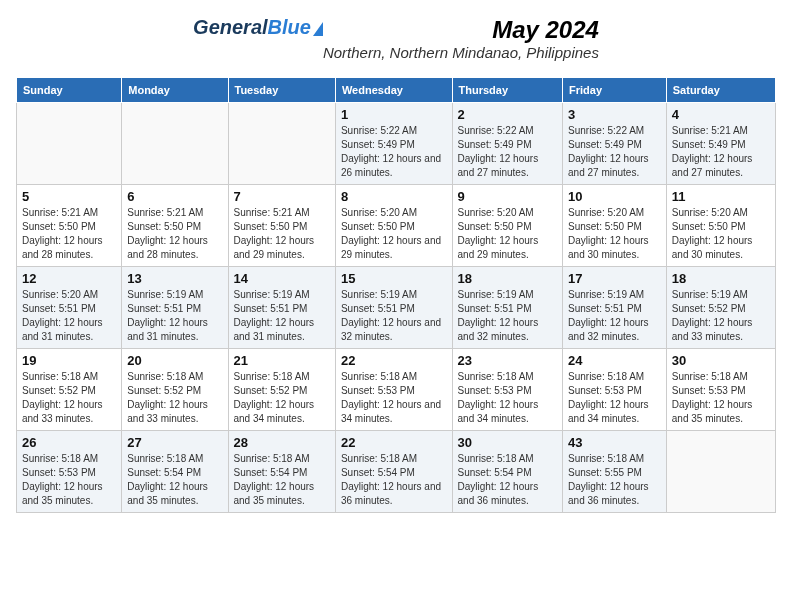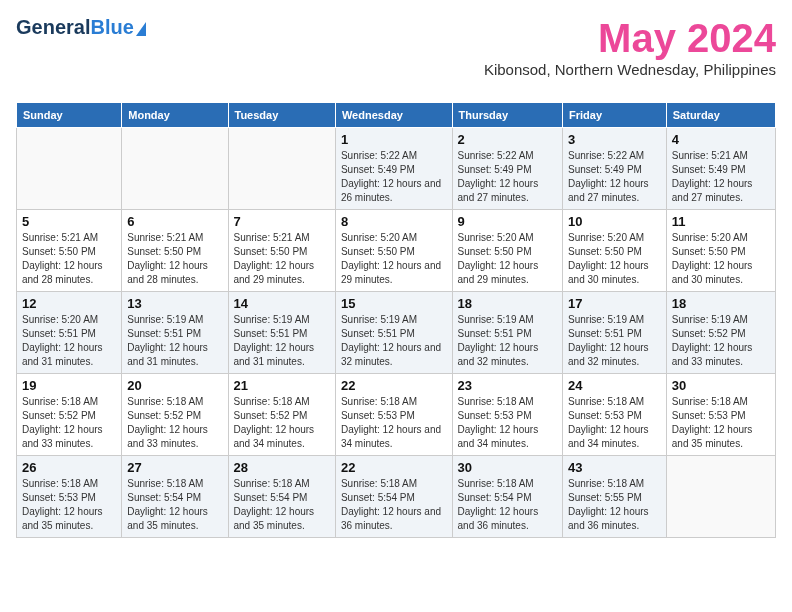--- a/index.html
+++ b/index.html
@@ -5,23 +5,24 @@
     * { box-sizing: border-box; margin: 0; padding: 0; }
     body {
       font-family: Arial, sans-serif;
       background: #fff;
       width: 792px;
       min-height: 612px;
       padding: 16px;
     }
     .header {
       display: flex;
-      justify-content: space-between;
+      justify-content: center;
       align-items: flex-start;
-      margin-bottom: 24px;
+      margin-bottom: 16px;
+      font-style: italic;
     }
     .logo {
       display: flex;
       flex-direction: column;
       align-items: flex-start;
     }
     .logo-text {
       display: flex;
       align-items: center;
       font-size: 20px;
@@ -33,23 +34,23 @@
     .logo-icon {
       width: 0;
       height: 0;
       border-left: 10px solid transparent;
       border-bottom: 14px solid #2a7dd4;
       margin-left: 2px;
       margin-bottom: -2px;
     }
     .title-block { text-align: right; }
     .month-title {
-      font-size: 40px;
-      font-weight: bold;
-      color: #ec4899;
+      font-size: 24px;
+      font-weight: bold;
+      color: #000000;
     }
     .location-title {
       font-size: 15px;
       color: #333;
     }
     table {
       width: 100%;
       border-collapse: collapse;
       font-size: 11px;
     }
@@ -97,21 +98,21 @@
 <div class="header">
   <div class="logo">
     <div class="logo-text">
       <span class="logo-general">General</span>
       <span class="logo-blue">Blue</span>
       <div class="logo-icon"></div>
     </div>
   </div>
   <div class="title-block">
     <div class="month-title">May 2024</div>
-    <div class="location-title">Kibonsod, Northern Wednesday, Philippines</div>
+    <div class="location-title">Northern, Northern Mindanao, Philippines</div>
   </div>
 </div>
 
 <table>
   <thead>
     <tr>
     <th>Sunday</th>
         <th>Monday</th>
         <th>Tuesday</th>
         <th>Wednesday</th>

